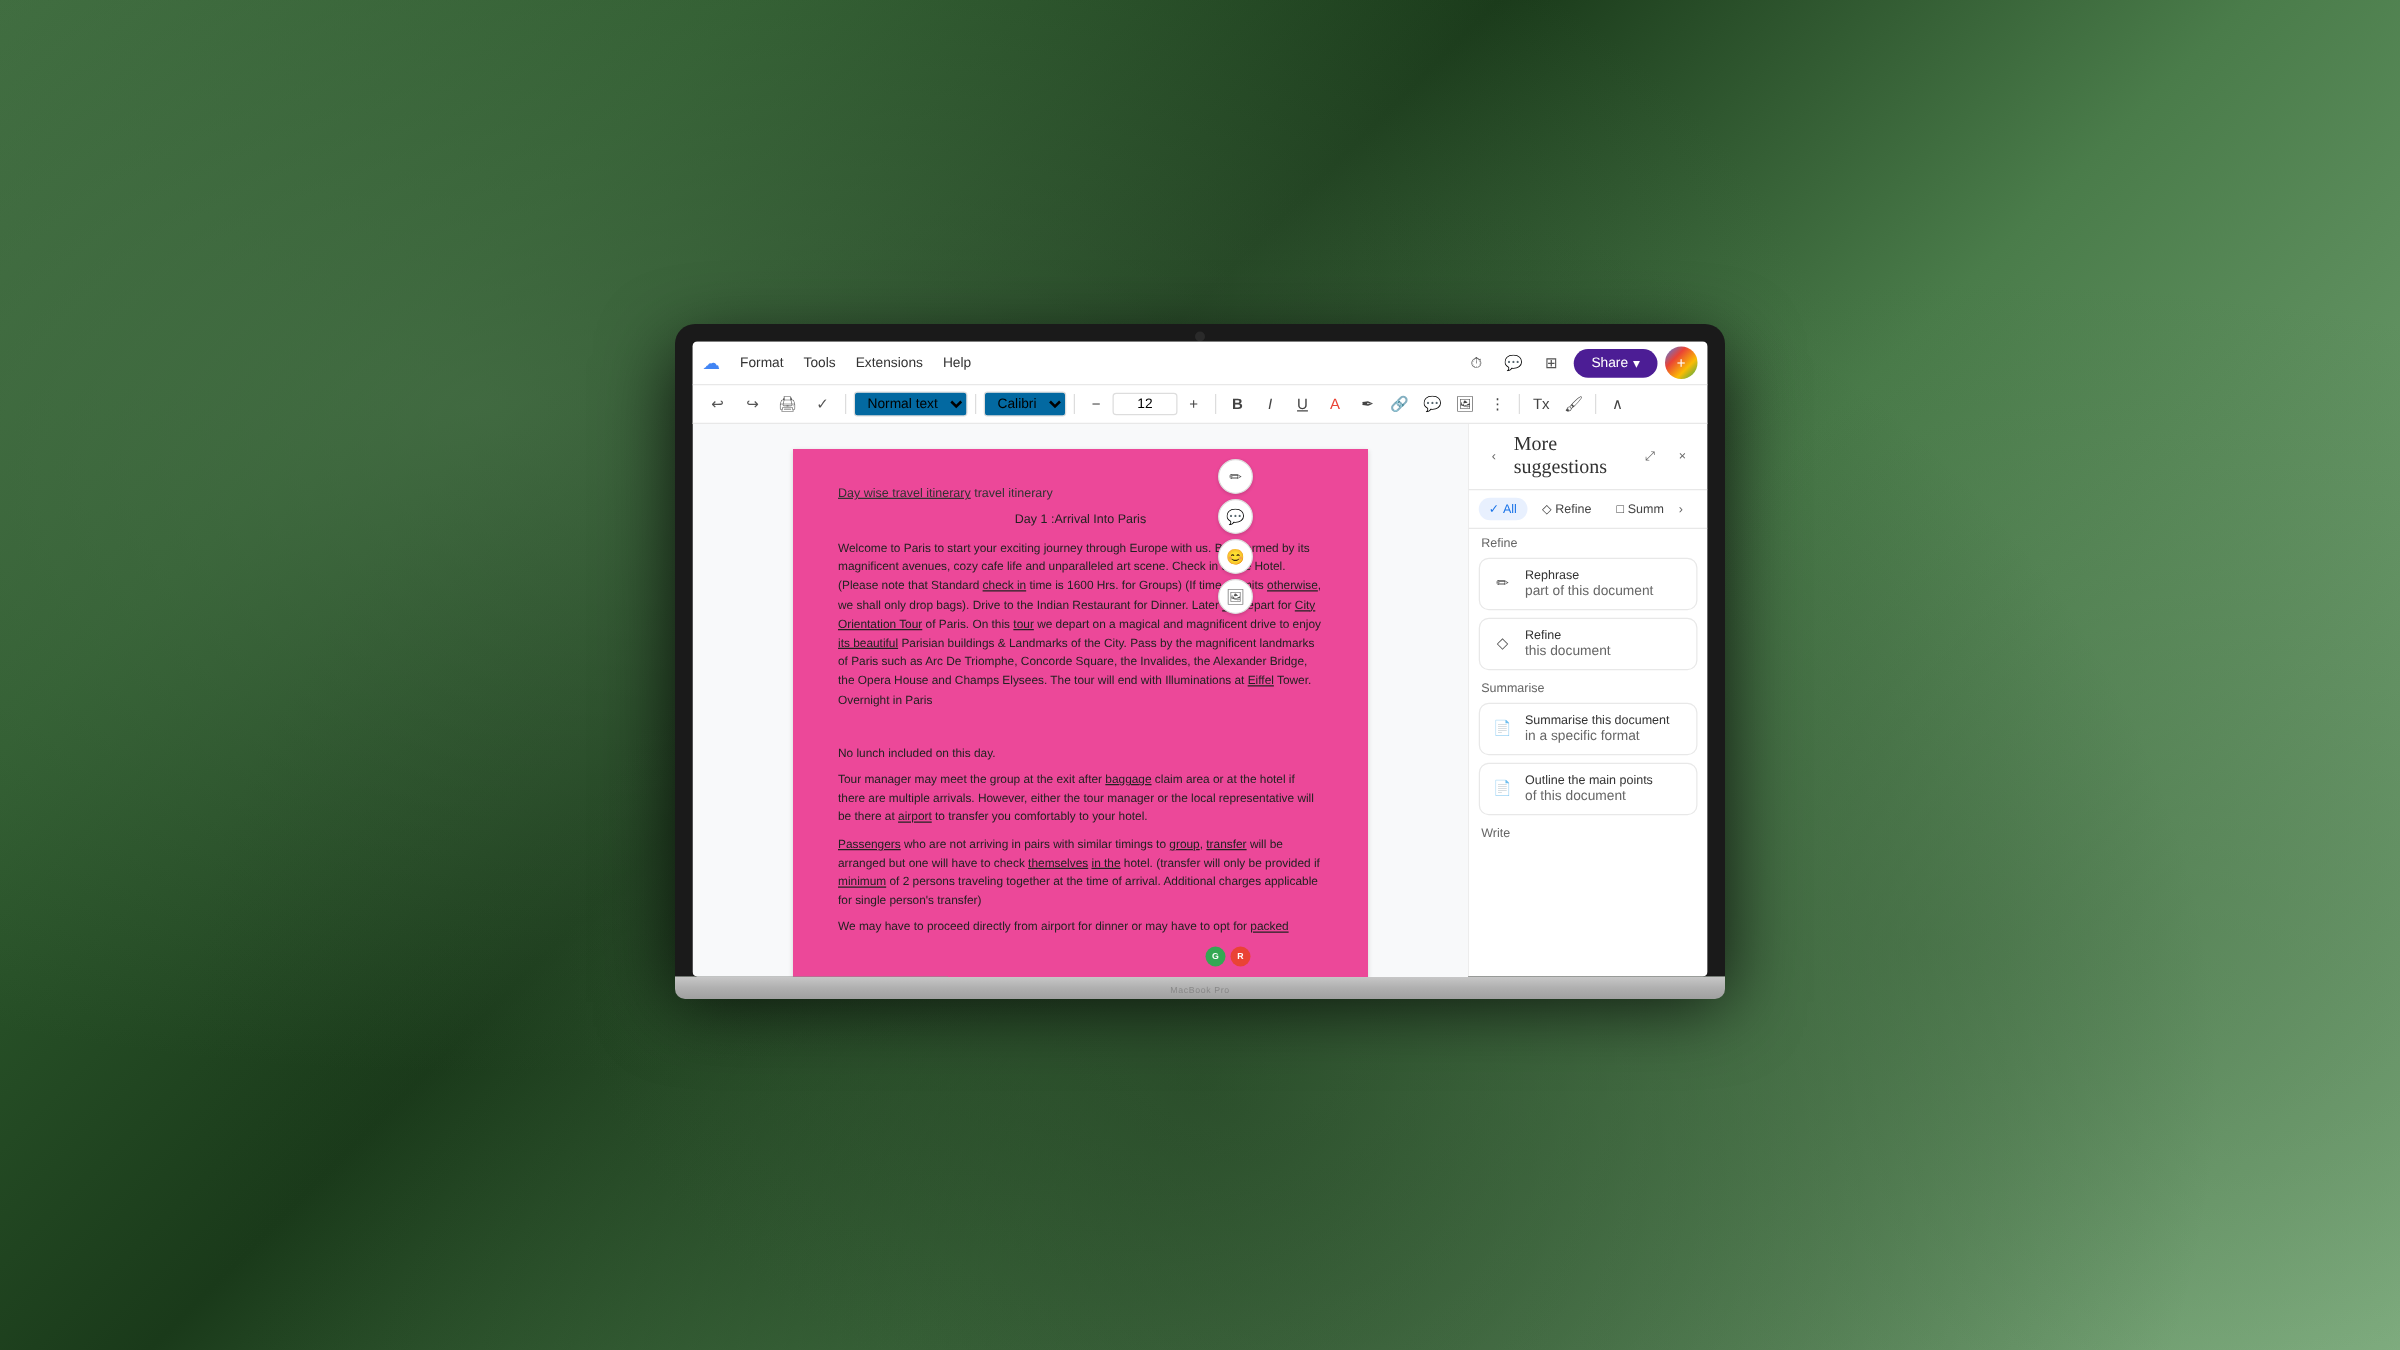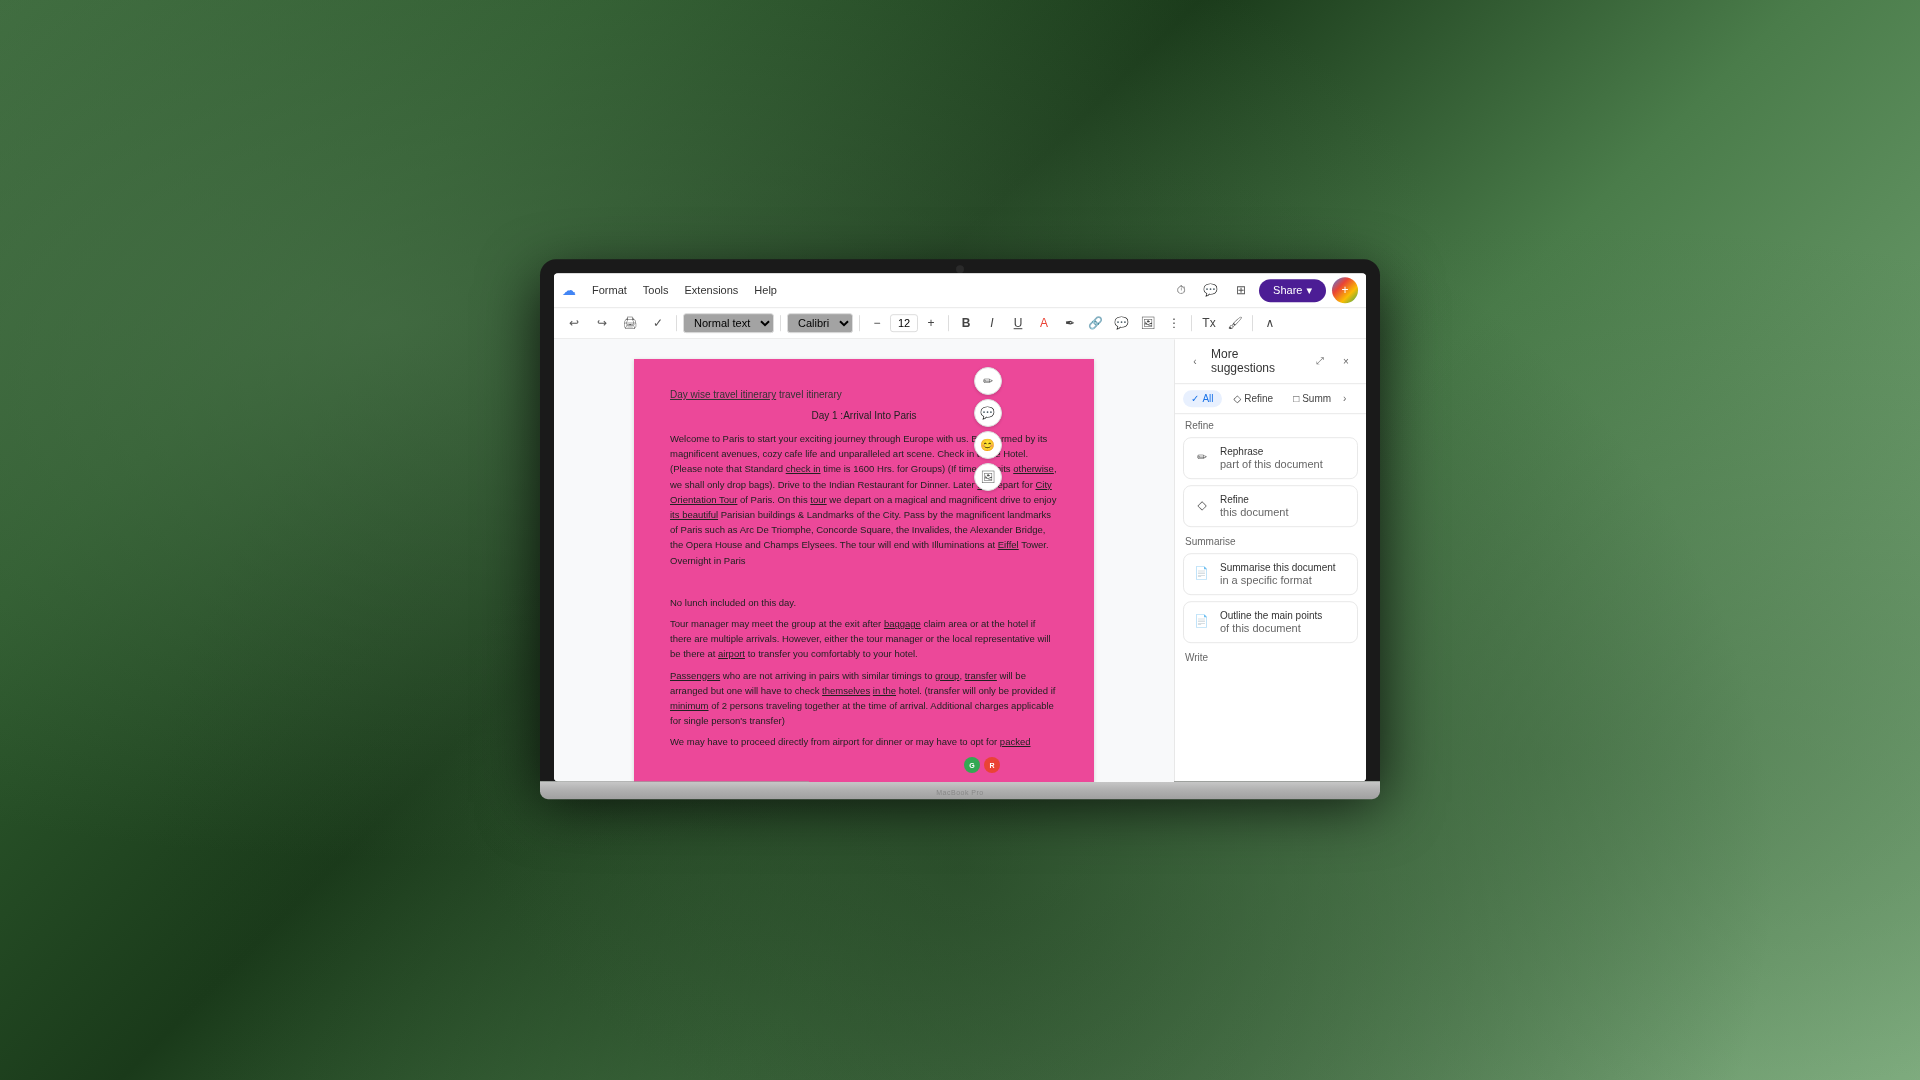--- a/index.html
+++ b/index.html
@@ -159,39 +159,39 @@
       background: #fff;
       gap: 4px;
       min-height: 32px;
     }
 
     .toolbar-select {
       border: 1px solid #ddd;
       border-radius: 3px;
       padding: 2px 6px;
       font-size: 11px;
-      background: #a3a3a3;
+      background: #0369a1;
       cursor: pointer;
     }
 
     .toolbar-divider {
       width: 1px;
       height: 16px;
       background: #ddd;
       margin: 0 2px;
     }
 
     .font-size-area {
       display: flex;
       align-items: center;
       gap: 2px;
     }
 
     .font-size-input {
-      width: 28px;
+      width: 52px;
       border: 1px solid #ddd;
       border-radius: 3px;
       text-align: center;
       font-size: 11px;
       padding: 2px;
     }
 
     .tb-btn {
       width: 22px;
       height: 22px;
@@ -324,24 +324,25 @@
 
     .sidebar-header {
       display: flex;
       align-items: center;
       padding: 8px 10px;
       border-bottom: 1px solid #e8e8e8;
       gap: 6px;
     }
 
     .sidebar-title {
-      font-size: 12px;
+      font-size: 16px;
       font-weight: 500;
       color: #333;
       flex: 1;
+      font-family: Liberation Serif, serif;
     }
 
     .sidebar-icon-btn {
       width: 20px;
       height: 20px;
       display: flex;
       align-items: center;
       justify-content: center;
       cursor: pointer;
       color: #666;

